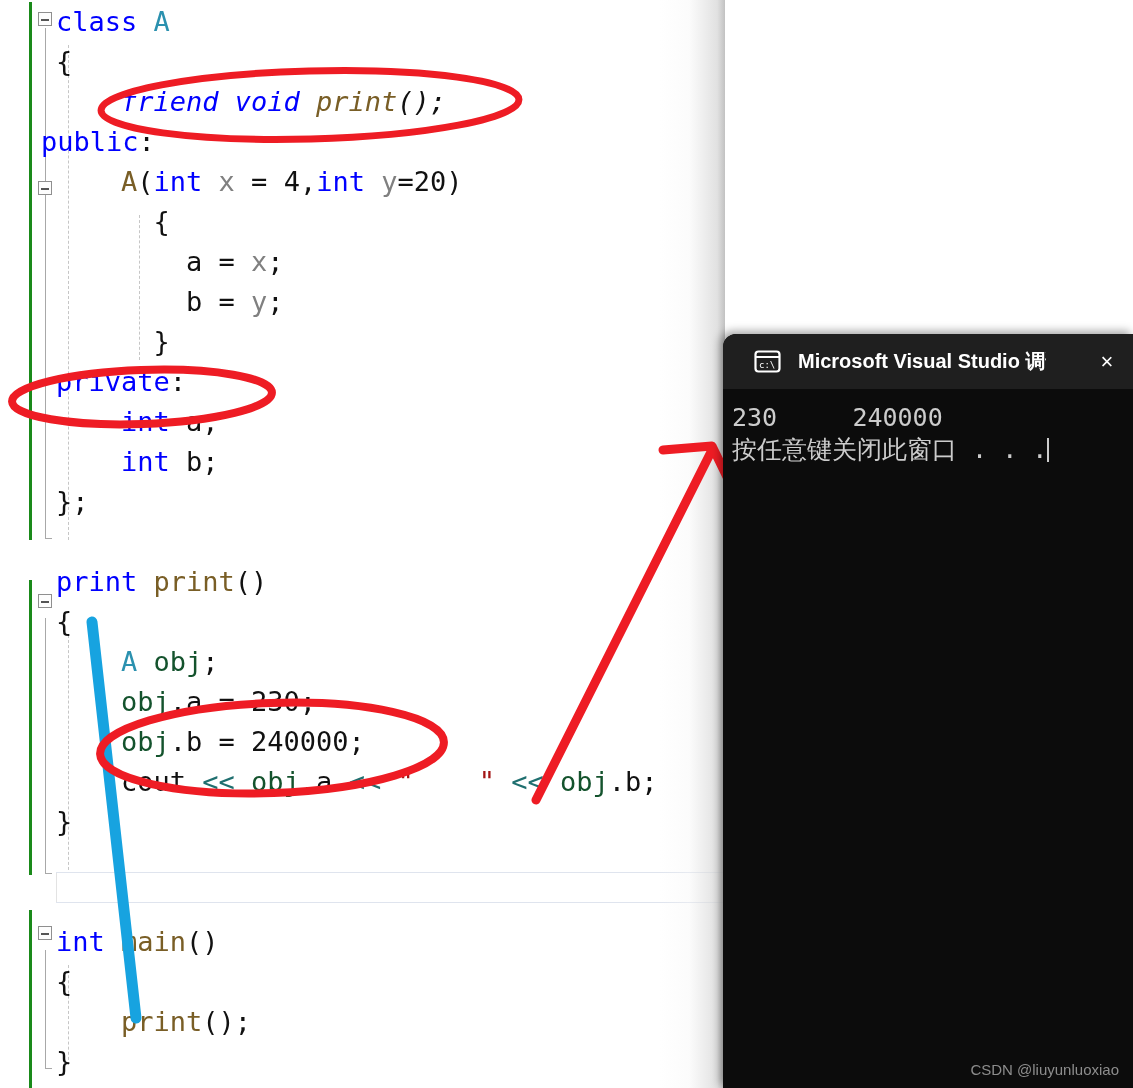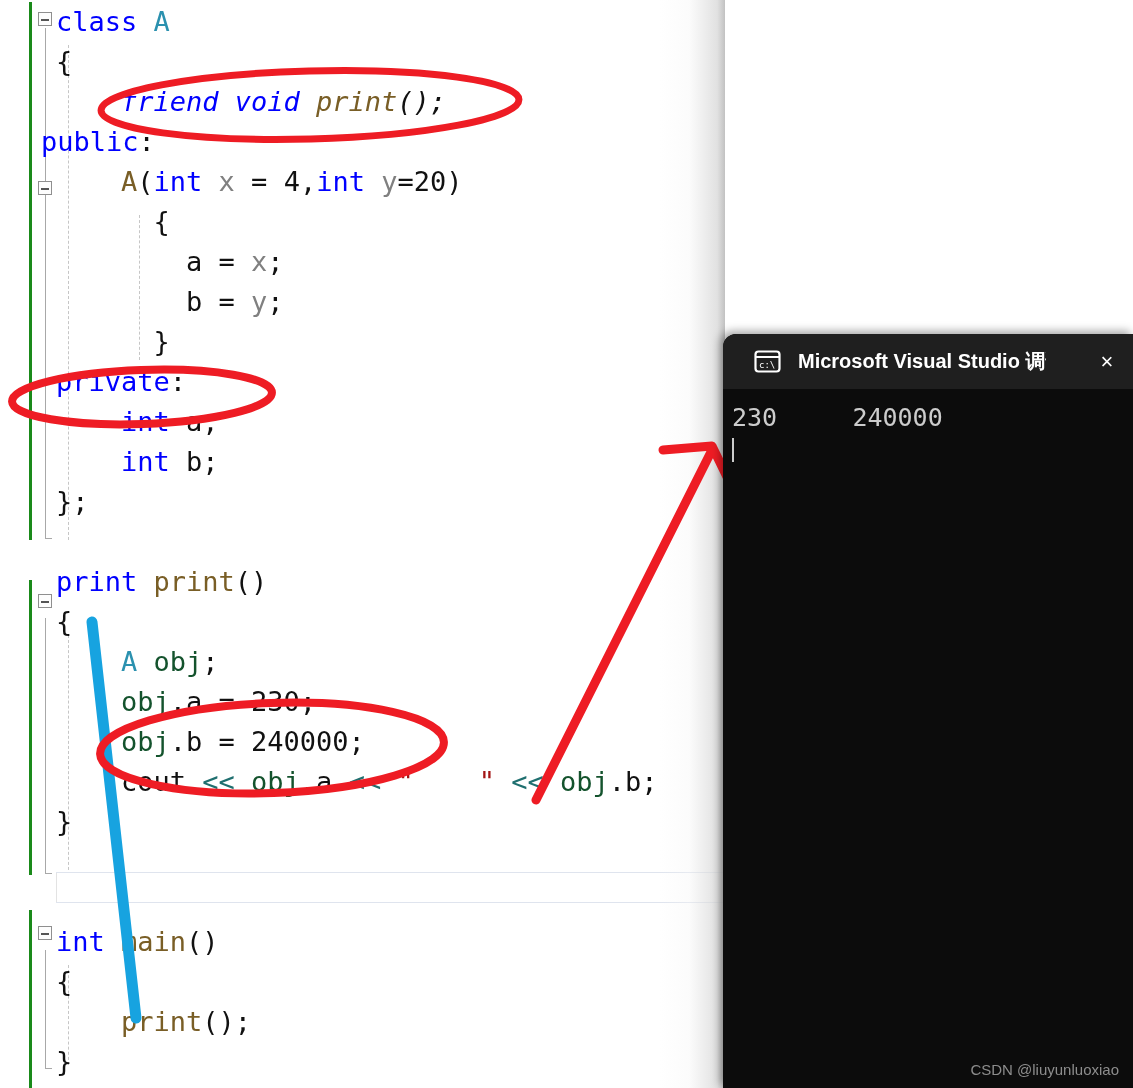--- a/index.html
+++ b/index.html
@@ -214,17 +214,17 @@
         <line x1="1.5" y1="7" x2="25.5" y2="7" stroke="#ffffff" stroke-width="2"></line>
         <text x="5" y="18" font-family="DejaVu Sans Mono, monospace" font-size="9" fill="#ffffff">c:\</text>
       </svg>
     </span>
     <span id="console-title">Microsoft Visual Studio 调试控</span>
     <span id="console-close">×</span>
   </div>
 
   <div id="console-body">
     <div class="console-line">230     240000</div>
-    <div class="console-line"><span id="console-caret"></span></div>
+    <div class="console-line"><span>按任意键关闭此窗口 . . .</span><span id="console-caret"></span></div>
   </div>
 
   <div id="watermark">CSDN @liuyunluoxiao</div>
 </div>
 
 </body></html>

